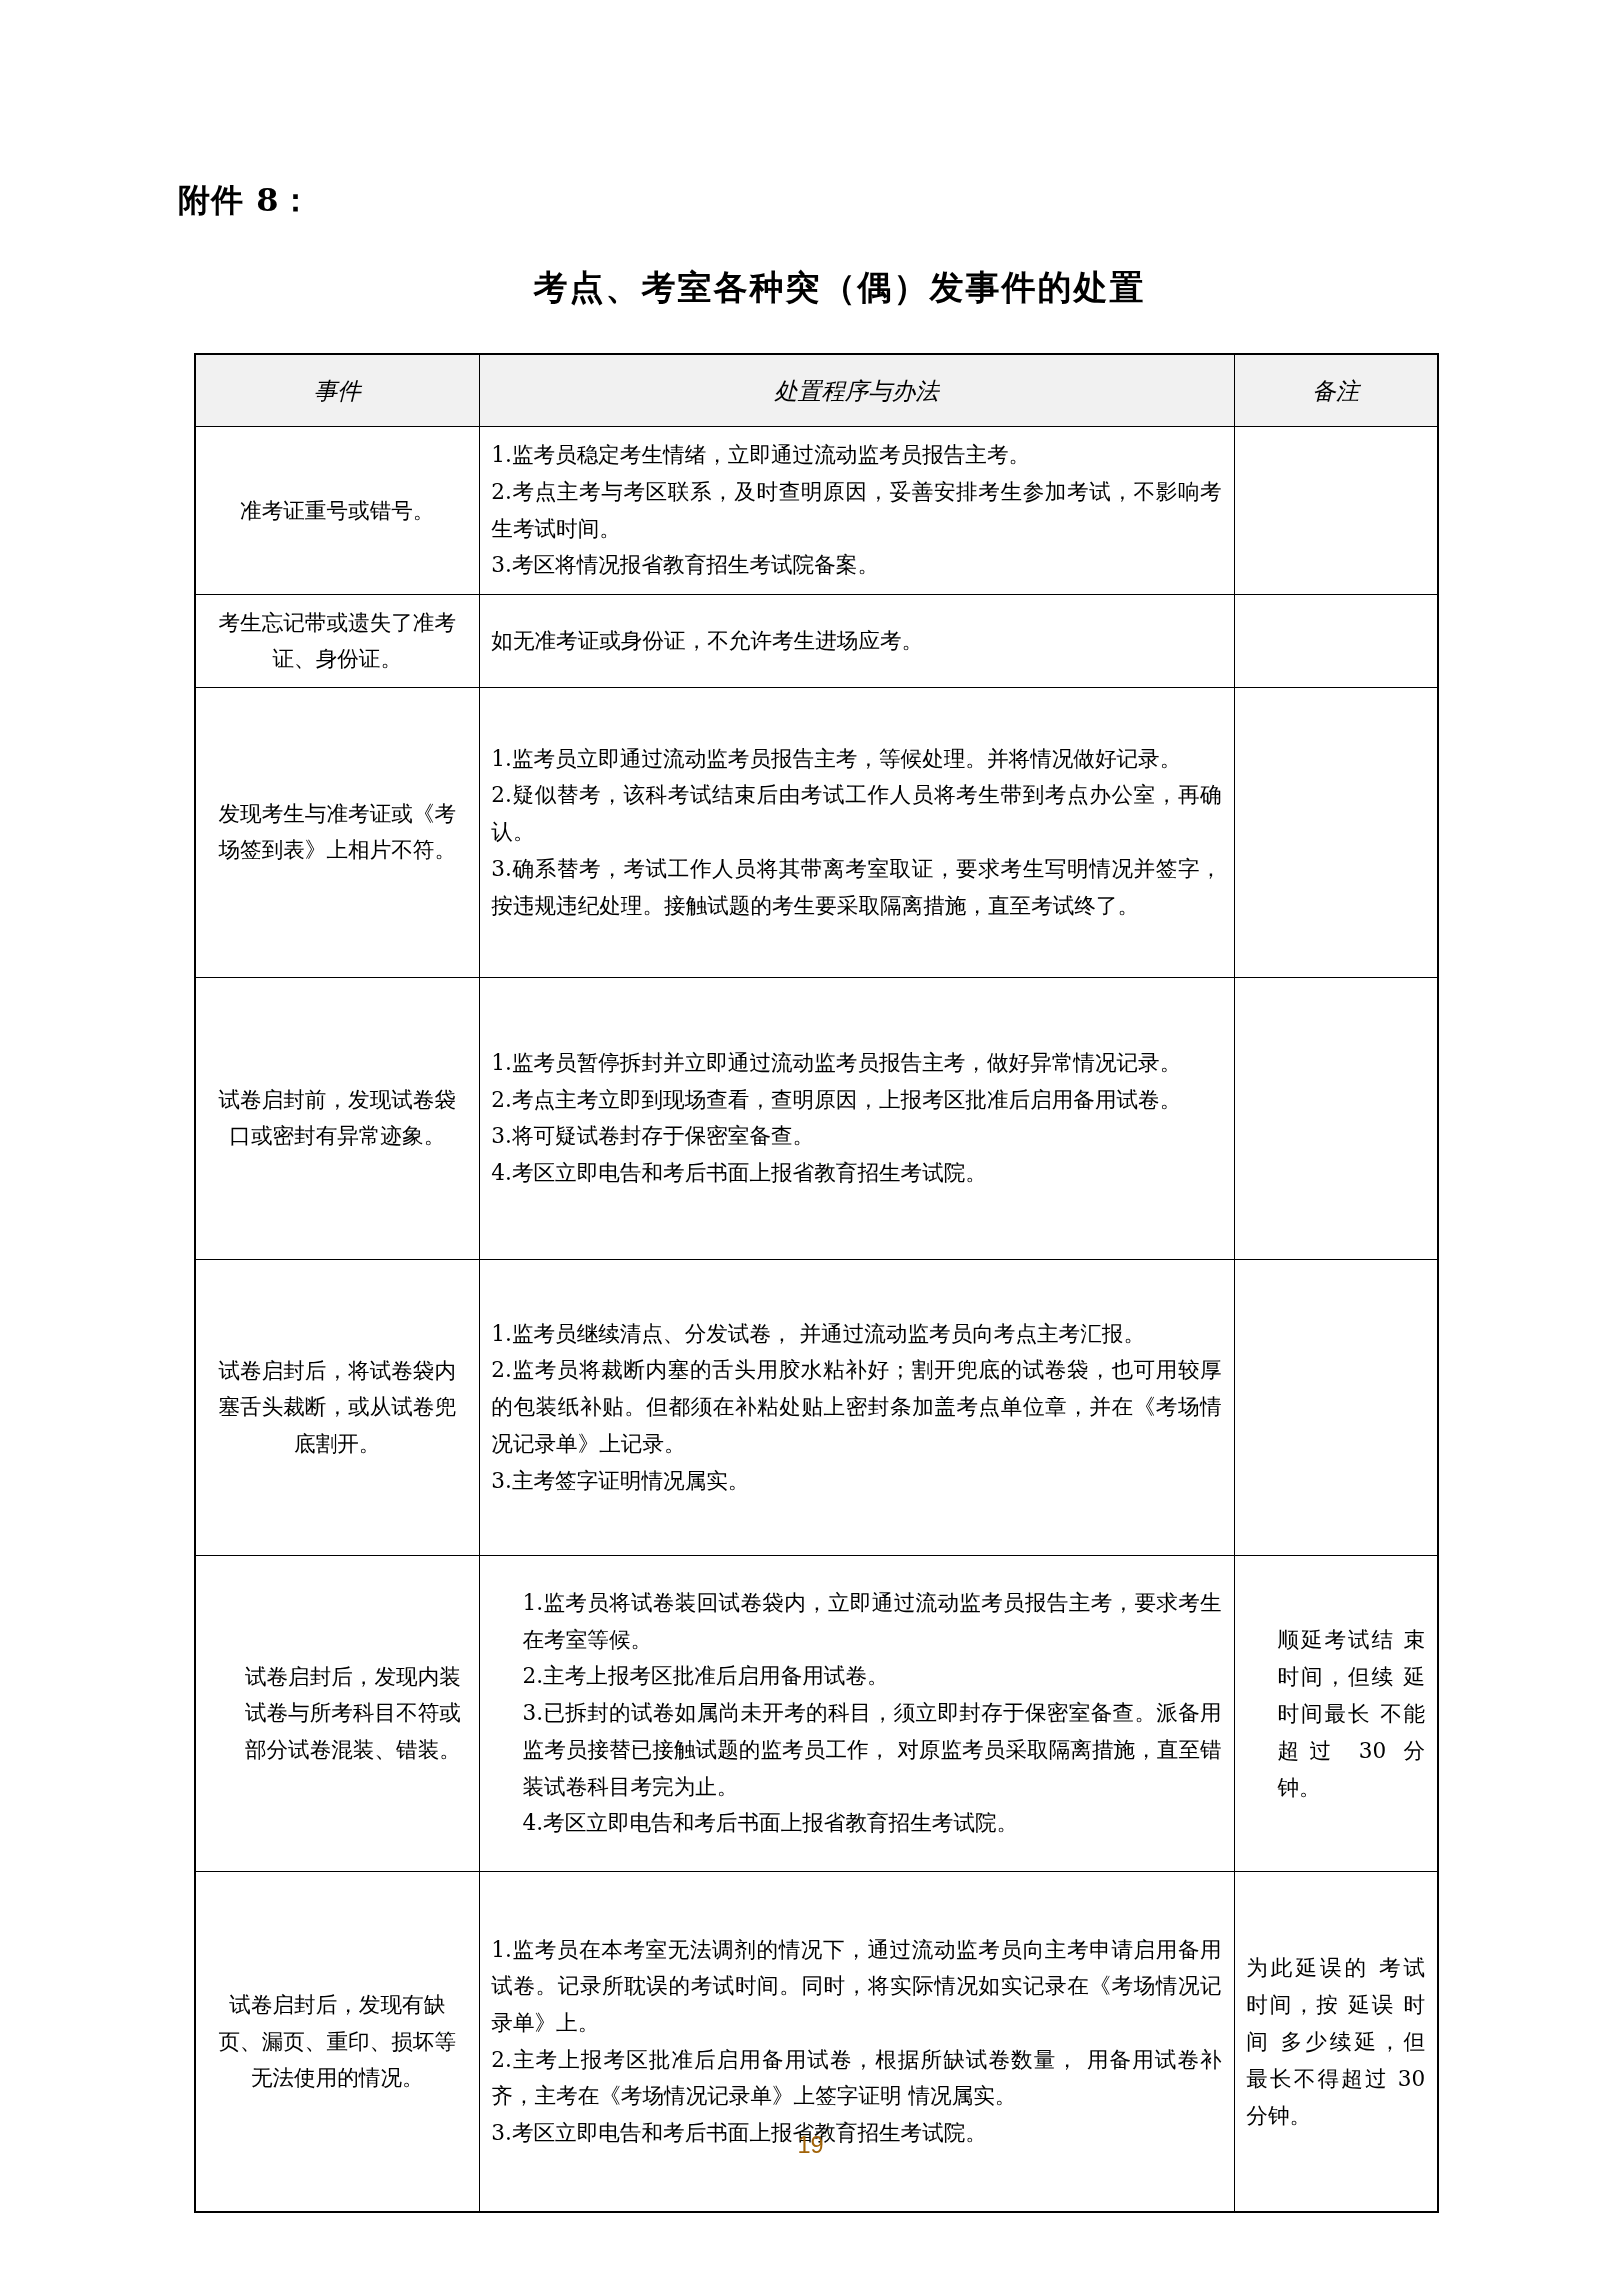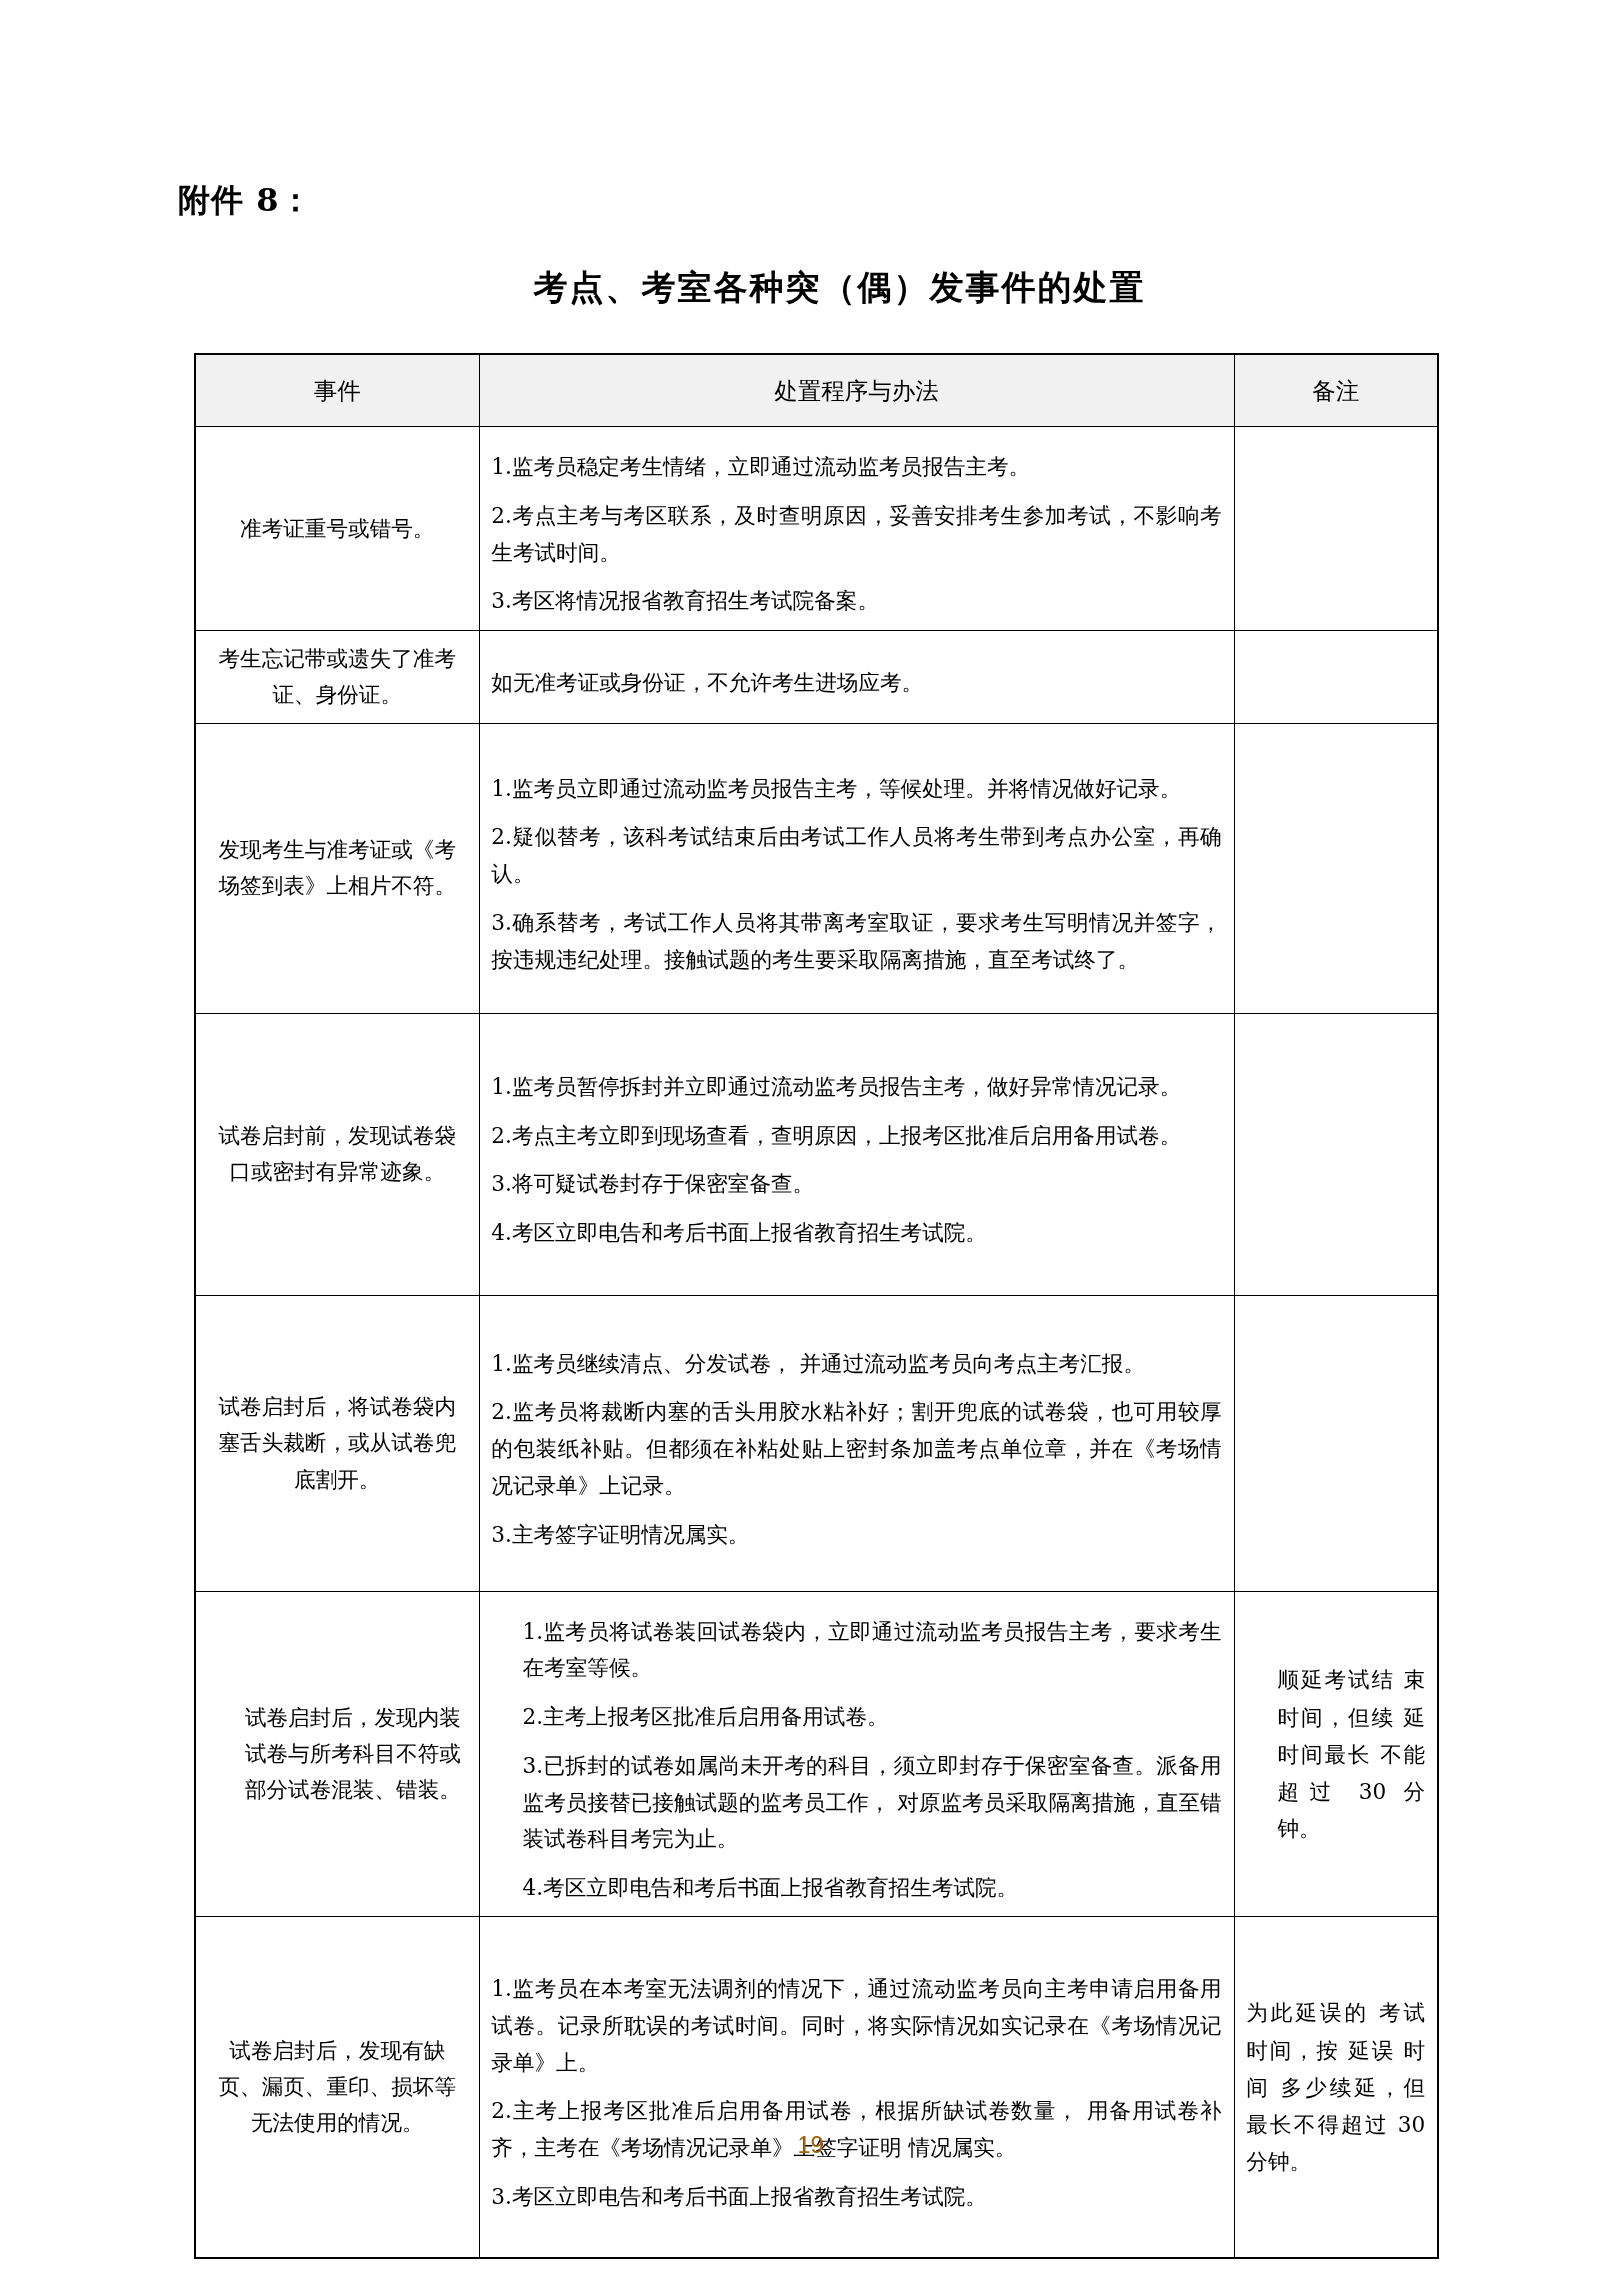--- a/index.html
+++ b/index.html
@@ -79,20 +79,21 @@
   }
 
   table.events thead th {
     background: #f1f1f1;
     text-align: center;
     font-weight: normal;
     font-size: 23.5px;
     padding: 16.7px 9.8px;
     border-top: 2px solid #000;
     border-bottom: 1px solid #000;
+    font-style: italic;
   }
   table.events thead tr { height: 61px; }
 
   td.event-cell {
     text-align: center;
     padding: 13.7px 7.8px;
     margin-top: 44px;
   }
   td.event-cell .evt-text {
     display: block;
@@ -102,21 +103,20 @@
 
   td.proc-cell {
     text-align: left;
     padding: 13.7px 13.7px 13.7px 11.8px;
   }
   td.proc-cell .step {
     display: block;
     text-align: justify;
     text-justify: inter-ideograph;
     line-height: 1.70;
-    margin-top: 12px;
   }
 
   td.remark-cell {
     text-align: center;
     padding: 13.7px 9.8px;
   }
   td.remark-cell .rmk-text {
     display: block;
     text-align: justify;
     text-justify: inter-ideograph;

